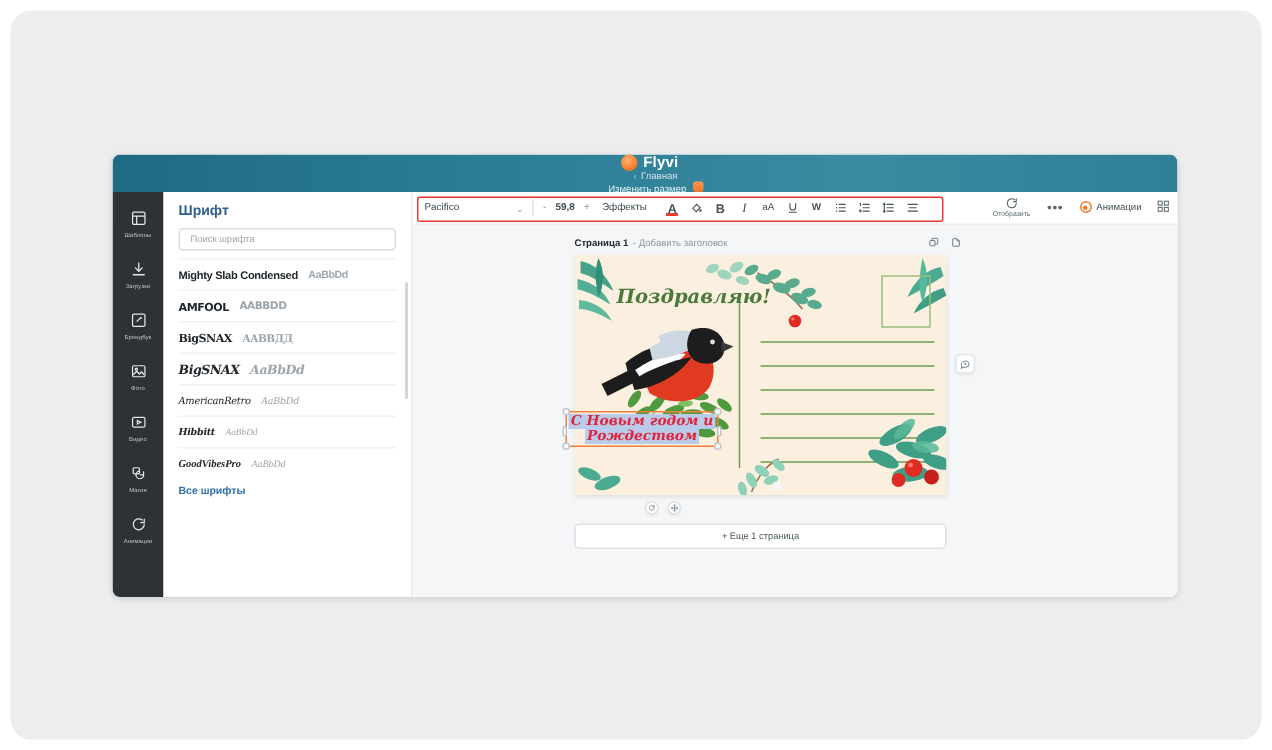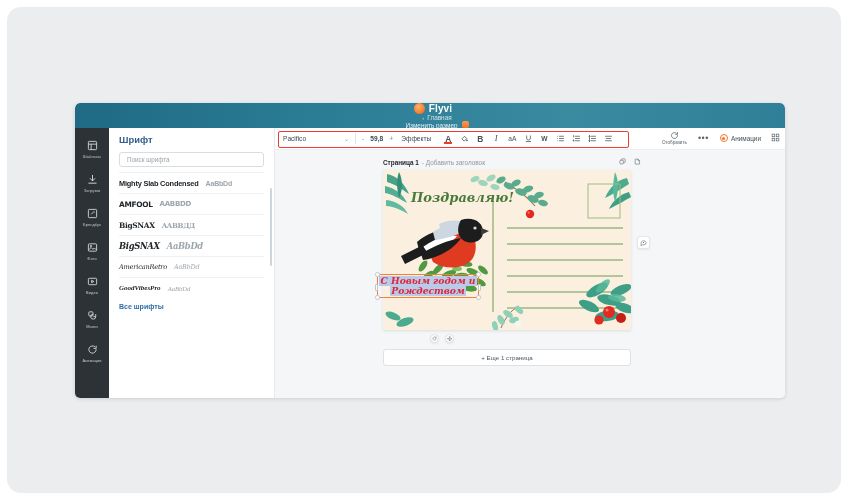--- a/index.html
+++ b/index.html
@@ -514,20 +514,24 @@
         <span class="fname f-slab">BigSNAX</span>
         <span class="fsample f-slab">AABBДД</span>
       </div>
       <div class="font-row">
         <span class="fname f-script" style="font-size:8.4px">BigSNAX</span>
         <span class="fsample f-script" style="font-size:8.4px">AaBbDd</span>
       </div>
       <div class="font-row">
         <span class="fname f-hand" style="font-size:6.6px">AmericanRetro</span>
         <span class="fsample f-hand" style="font-size:6.4px">AaBbDd</span>
+      </div>
+      <div class="font-row">
+        <span class="fname f-hand" style="font-size:6.4px;font-weight:bold">Hibbitt</span>
+        <span class="fsample f-thin" style="font-size:6.2px">AaBbDd</span>
       </div>
       <div class="font-row">
         <span class="fname f-thin" style="font-size:7px;font-weight:bold">GoodVibesPro</span>
         <span class="fsample f-thin" style="font-size:6.6px">AaBbDd</span>
       </div>
 
       <div class="all-fonts">Все шрифты</div>
       <div id="panel-scrollbar"></div>
     </div>
 

